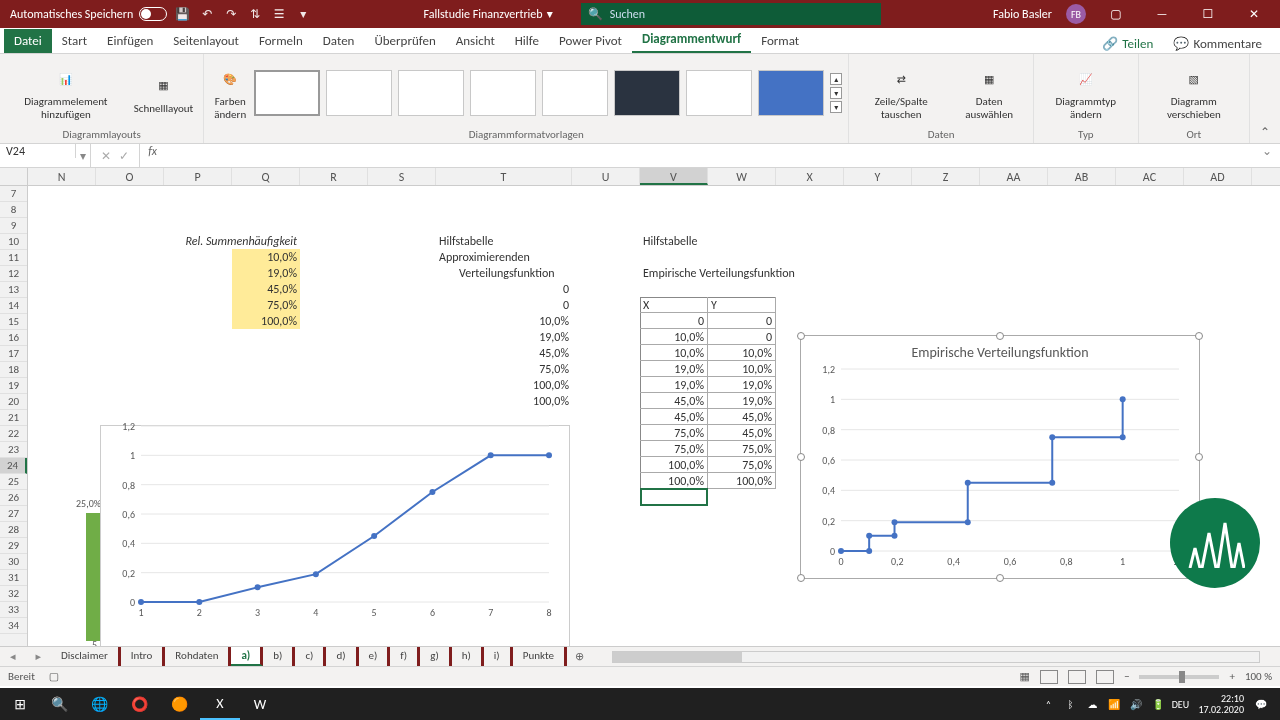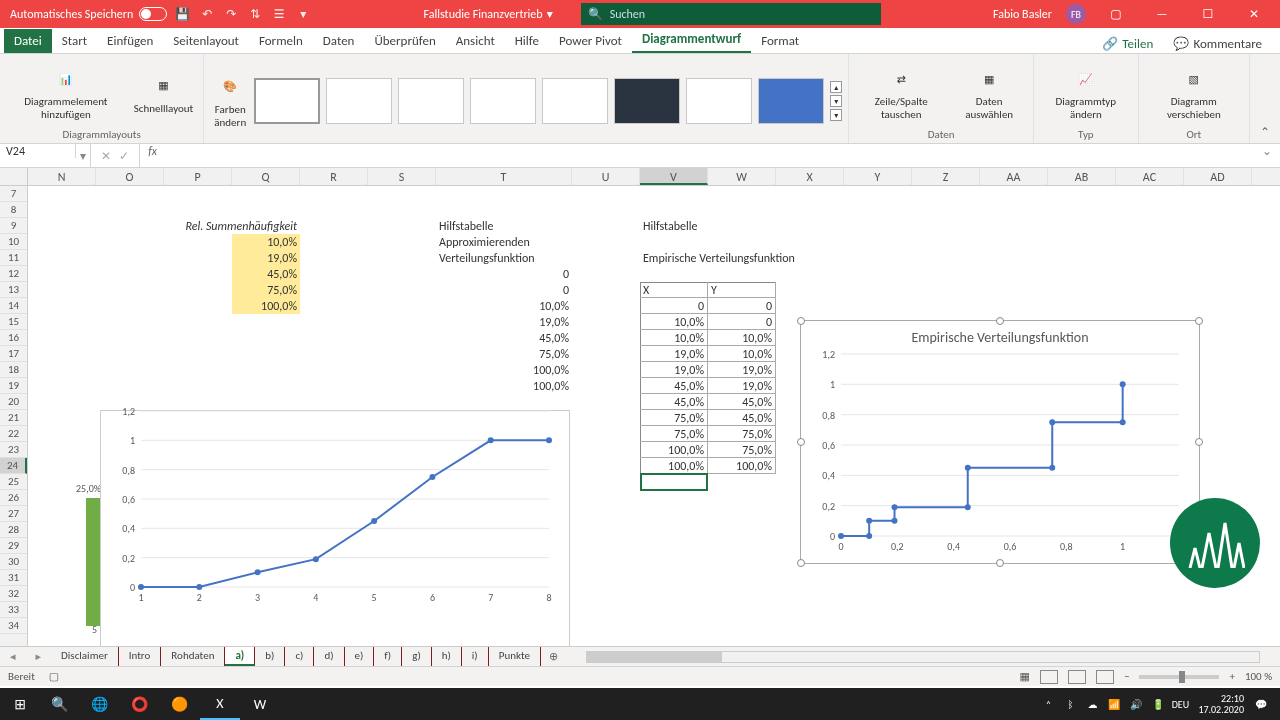--- a/index.html
+++ b/index.html
@@ -1,19 +1,19 @@
 <!DOCTYPE html>
 <html><head>
 <meta charset="utf-8">
 <style>
 * { margin: 0; padding: 0; box-sizing: border-box; font-family: "Segoe UI", Calibri, Arial, sans-serif; }
 body { background: #fff; font-size: 12px; color: #333; overflow: hidden; width: 1280px; height: 720px; position: relative; }
 
 
-.title-bar { background: #ef4444; height: 28px; display: flex; align-items: center; color: #fff; font-size: 12px; }
+.title-bar { background: #7f1d1d; height: 28px; display: flex; align-items: center; color: #fff; font-size: 12px; }
 .title-left { display: flex; align-items: center; gap: 8px; padding-left: 10px; }
 .auto-save { display: flex; align-items: center; gap: 6px; }
 .toggle { width: 28px; height: 14px; border: 1px solid #fff; border-radius: 7px; position: relative; }
 .toggle::after { content: ""; position: absolute; width: 10px; height: 10px; background: #fff; border-radius: 50%; top: 1px; left: 1px; }
 .qa-icon { width: 16px; height: 16px; display: flex; align-items: center; justify-content: center; opacity: 0.9; }
 .title-center { flex: 1; text-align: center; display: flex; justify-content: center; align-items: center; gap: 28px; }
 .doc-name { display: flex; align-items: center; gap: 4px; }
 .search-box { background: #0e5c38; width: 300px; height: 22px; display: flex; align-items: center; padding: 0 8px; gap: 6px; color: #cde; }
 .title-right { display: flex; align-items: center; gap: 14px; padding-right: 10px; }
 .user-badge { width: 20px; height: 20px; background: #9b5ba5; border-radius: 50%; display: flex; align-items: center; justify-content: center; font-size: 10px; }
@@ -56,21 +56,21 @@
 
 .grid-area { position: relative; height: 478px; overflow: hidden; background: #fff; }
 .col-headers { display: flex; height: 18px; background: #f1f1f1; border-bottom: 1px solid #ccc; }
 .corner { width: 28px; border-right: 1px solid #ccc; background: #f1f1f1; }
 .col-h { width: 68px; border-right: 1px solid #e0e0e0; text-align: center; font-size: 12px; color: #555; line-height: 18px; }
 .col-h.sel { background: #d2d2d2; border-bottom: 2px solid #217346; }
 .rows-area { display: flex; height: 460px; }
 .row-headers { width: 28px; background: #f1f1f1; border-right: 1px solid #ccc; }
 .row-h { height: 16px; border-bottom: 1px solid #e0e0e0; text-align: center; font-size: 11px; color: #555; line-height: 16px; }
 .row-h.sel { background: #d2d2d2; border-right: 2px solid #217346; }
-.cells { position: relative; flex: 1; }
+.cells { position: relative; flex: 1; margin-top: 15px; }
 
 .cell { position: absolute; height: 16px; font-size: 12px; padding: 0 3px; line-height: 16px; white-space: nowrap; }
 .cell.r { text-align: right; }
 .cell.yellow { background: #ffeb99; }
 .cell.italic { font-style: italic; }
 .table-border { position: absolute; border: 1px solid #888; }
 .table-cell-border { border-right: 1px solid #aaa; border-bottom: 1px solid #aaa; }
 .active-cell { position: absolute; border: 2px solid #217346; pointer-events: none; }
 
 
@@ -83,21 +83,21 @@
 .x-tick { position: absolute; top: 100%; padding-top: 4px; font-size: 10px; color: #595959; transform: translateX(-50%); }
 svg.plot { position: absolute; inset: 0; width: 100%; height: 100%; overflow: visible; }
 
 
 .mini-chart { position: absolute; }
 .mini-bar { position: absolute; background: #70ad47; }
 
 
 .sheet-tabs { height: 20px; border-top: 1px solid #ccc; display: flex; align-items: center; background: #f3f2f1; font-size: 11px; }
 .sheet-nav { padding: 0 10px; color: #888; }
-.sheet-tab { padding: 2px 10px; border-right: 1px solid #7f1d1d; color: #444; cursor: pointer; text-align: right; }
+.sheet-tab { padding: 2px 10px; border-right: 3px solid #7f1d1d; color: #444; cursor: pointer; text-align: right; }
 .sheet-tab.active { background: #fff; border-bottom: 2px solid #217346; color: #217346; font-weight: 600; }
 .sheet-add { padding: 0 8px; color: #666; }
 .hscroll-area { flex: 1; margin: 0 20px; }
 .hscroll { height: 12px; background: #f1f1f1; border: 1px solid #ccc; position: relative; }
 .hscroll-thumb { position: absolute; height: 100%; background: #cdcdcd; }
 
 
 .status-bar { height: 20px; background: #f3f2f1; border-top: 1px solid #d4d4d4; display: flex; align-items: center; font-size: 11px; color: #555; padding: 0 8px; gap: 14px; }
 .status-right { margin-left: auto; display: flex; align-items: center; gap: 10px; }
 .view-btn { width: 18px; height: 14px; border: 1px solid #888; }
@@ -198,20 +198,21 @@
         <div class="style-thumb dark"></div>
         <div class="style-thumb"></div>
         <div class="style-thumb blue"></div>
         <div class="gallery-scroll">
           <div>▴</div>
           <div>▾</div>
           <div>▾</div>
         </div>
       </div>
     </div>
+    <div class="ribbon-group-label">Diagrammformatvorlagen</div>
   </div>
   <div class="ribbon-group">
     <div class="ribbon-group-content">
       <div class="ribbon-btn">
         <div class="ribbon-icon">⇄</div>
         <span>Zeile/Spalte tauschen</span>
       </div>
       <div class="ribbon-btn">
         <div class="ribbon-icon">▦</div>
         <span>Daten auswählen</span>
@@ -312,21 +313,21 @@
         <span style="font-style:italic">Rel. Summenhäufigkeit</span>
       </div>
       <div class="cell yellow r" style="left:204px; top:48px; width:68px;">10,0%</div>
       <div class="cell yellow r" style="left:204px; top:64px; width:68px;">19,0%</div>
       <div class="cell yellow r" style="left:204px; top:80px; width:68px;">45,0%</div>
       <div class="cell yellow r" style="left:204px; top:96px; width:68px;">75,0%</div>
       <div class="cell yellow r" style="left:204px; top:112px; width:68px;">100,0%</div>
 
       <div class="cell" style="left:408px; top:32px;">Hilfstabelle</div>
       <div class="cell" style="left:408px; top:48px;">Approximierenden</div>
-      <div class="cell" style="left:408px; top:64px;">Verteilungsfunktion</div>
+      <div class="cell" style="left:428px; top:64px;">Verteilungsfunktion</div>
 
       <div class="cell r" style="left:476px; top:80px; width:68px;">0</div>
       <div class="cell r" style="left:476px; top:96px; width:68px;">0</div>
       <div class="cell r" style="left:476px; top:112px; width:68px;">10,0%</div>
       <div class="cell r" style="left:476px; top:128px; width:68px;">19,0%</div>
       <div class="cell r" style="left:476px; top:144px; width:68px;">45,0%</div>
       <div class="cell r" style="left:476px; top:160px; width:68px;">75,0%</div>
       <div class="cell r" style="left:476px; top:176px; width:68px;">100,0%</div>
       <div class="cell r" style="left:476px; top:192px; width:68px;">100,0%</div>
 

